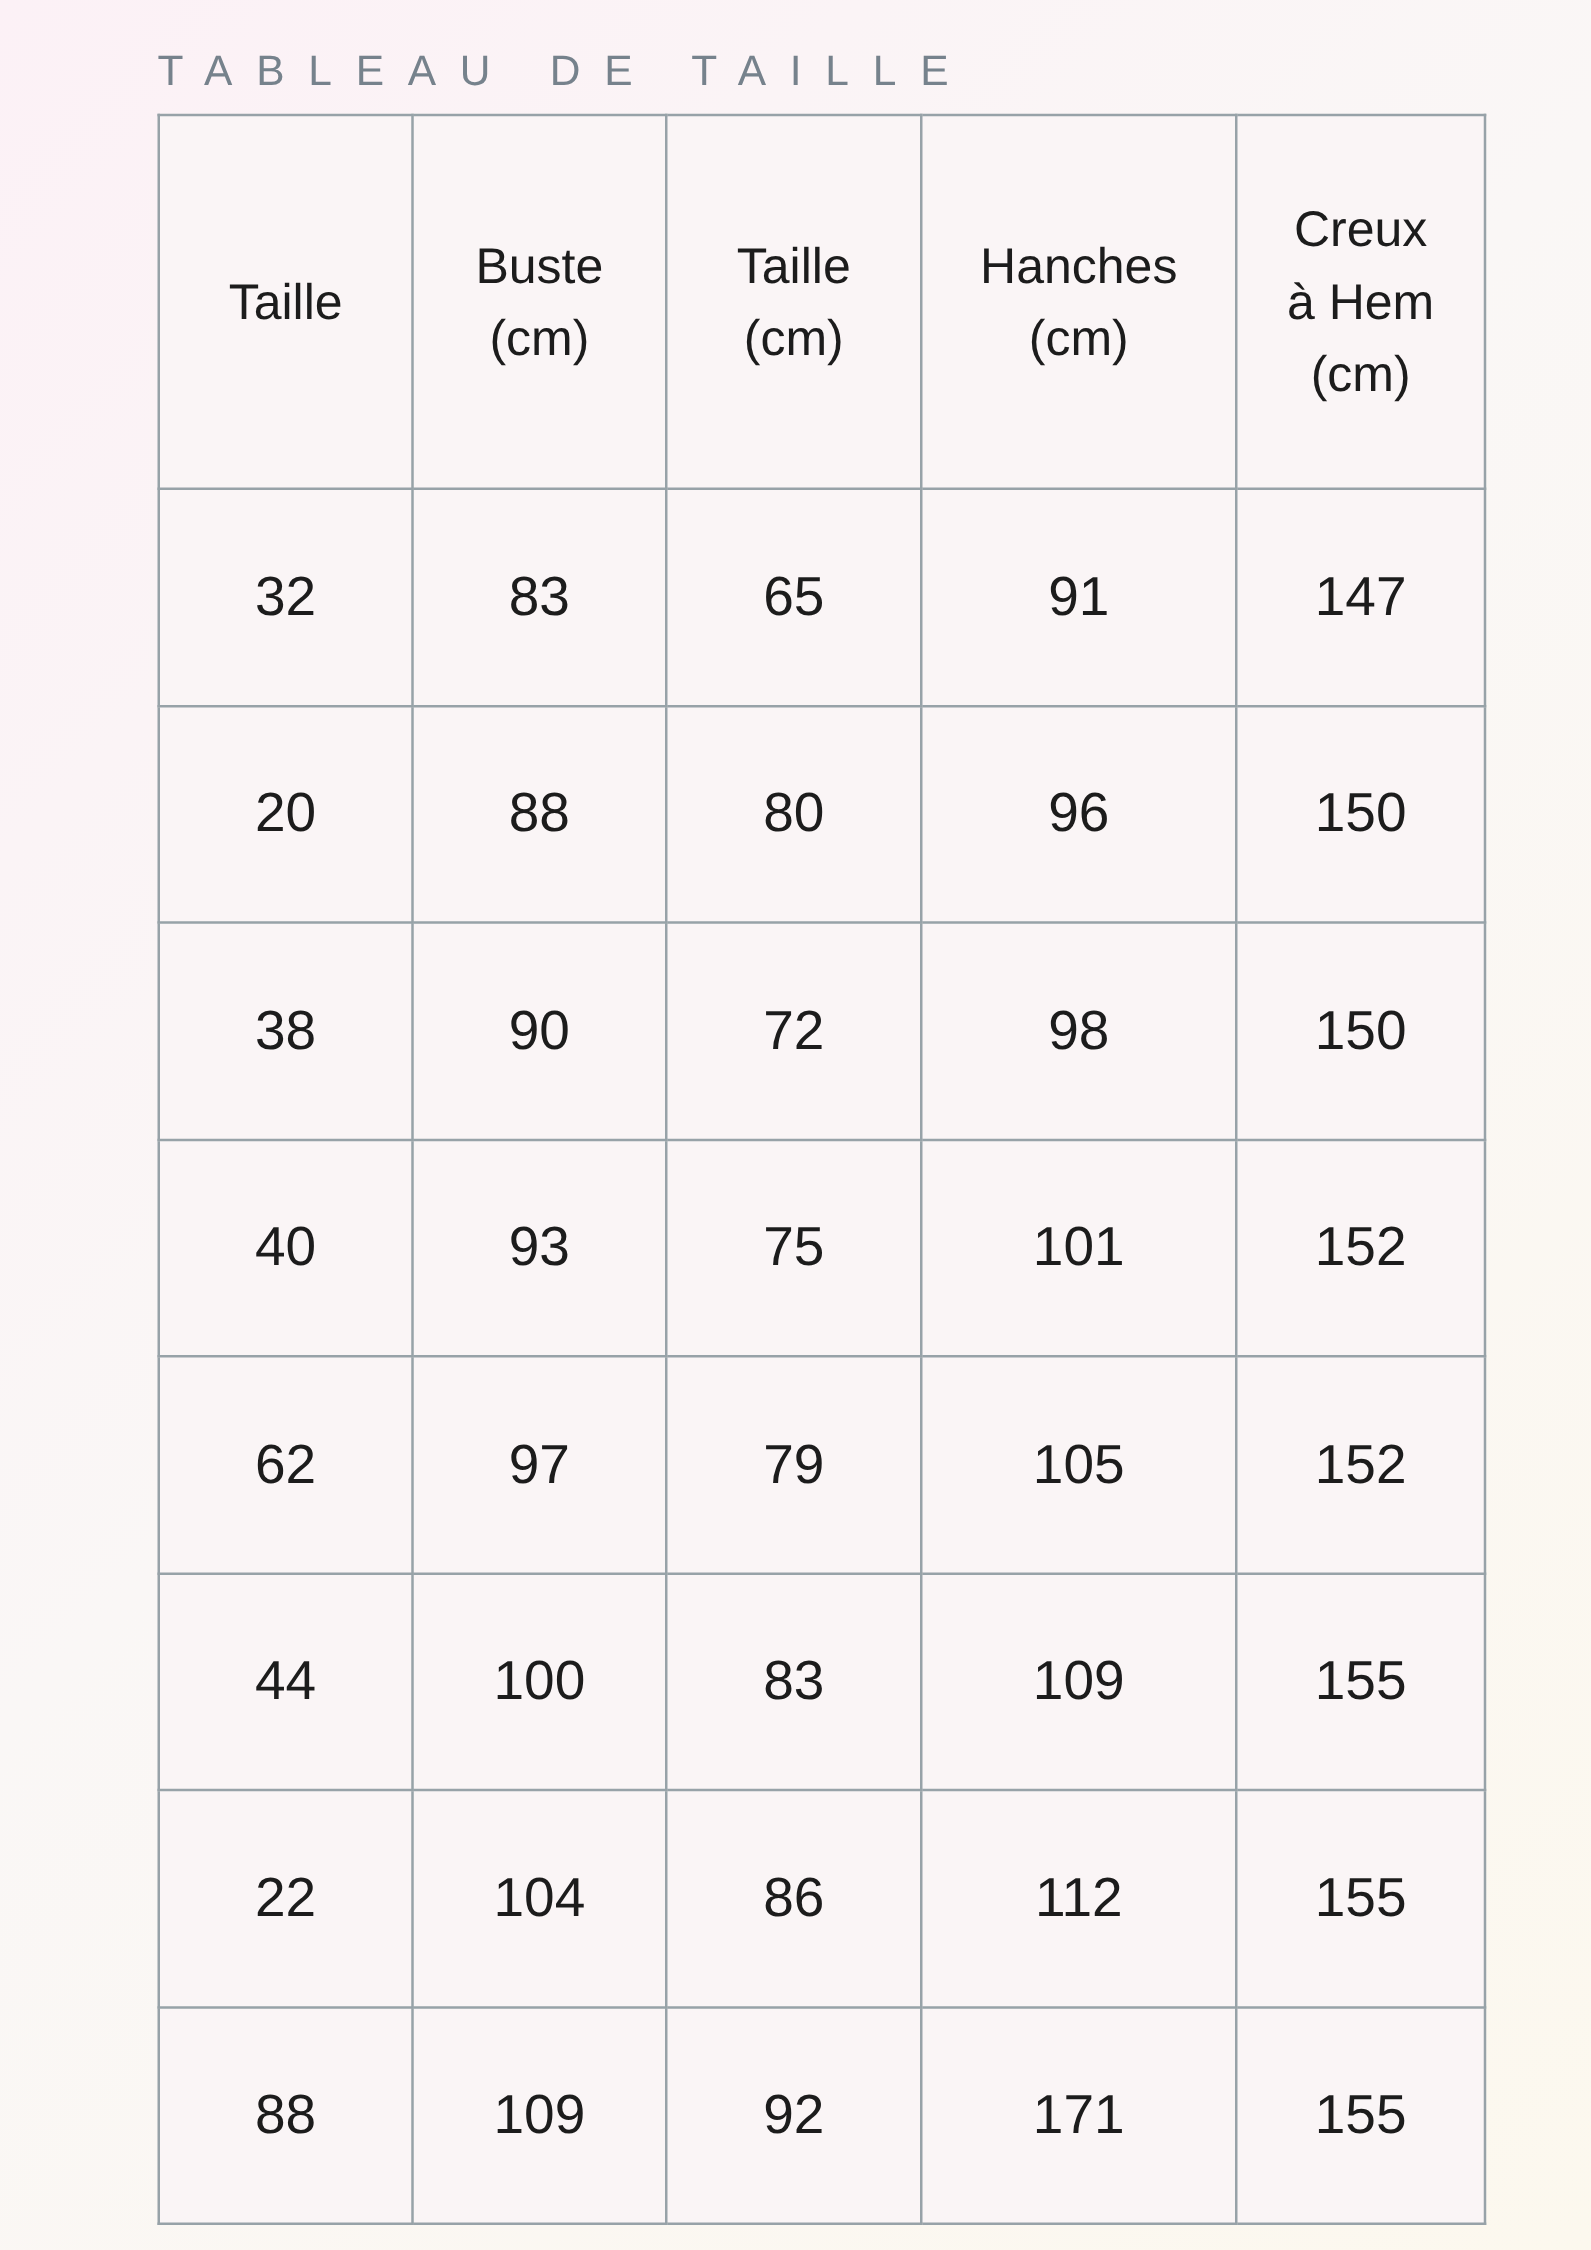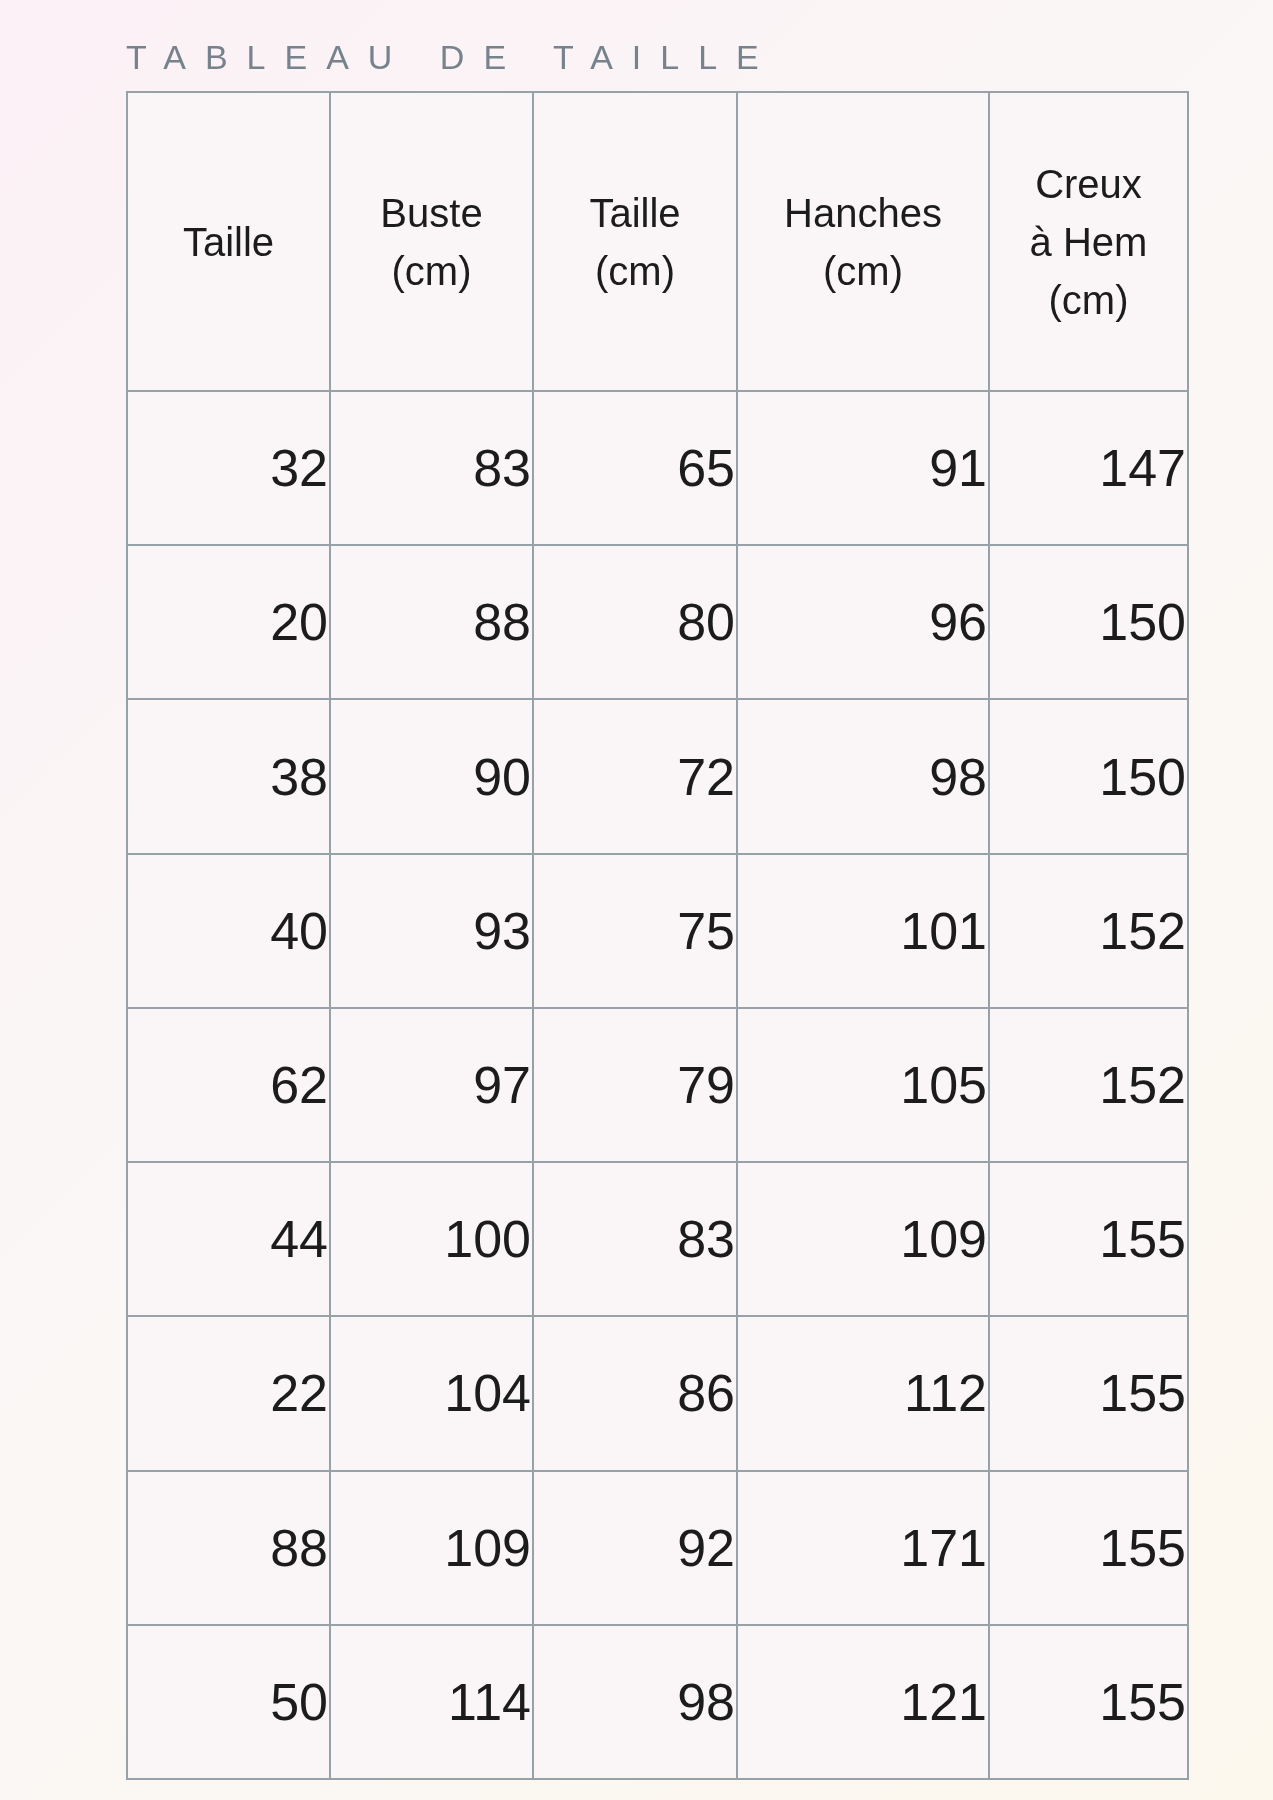--- a/index.html
+++ b/index.html
@@ -43,21 +43,21 @@
     background:var(--cell-bg);
   }
   thead tr{height:299px;}
   tbody tr{height:139px;}
   th{
     font-size:40px;font-weight:400;
     line-height:1.45;
     white-space:pre-line;
   }
   td{
-    font-size:52px;font-weight:400;text-align:right;
+    font-size:44px;font-weight:400;
   }
 </style>
 </head>
 <body>
 
 <div class="title">TABLEAU DE TAILLE</div>
 
 <table class="size-table">
   <colgroup>
     <col class="c1">
@@ -130,21 +130,14 @@
         <td>112</td>
         <td>155</td>
       </tr>
       <tr>
         <td>88</td>
         <td>109</td>
         <td>92</td>
         <td>171</td>
         <td>155</td>
       </tr>
-      <tr>
-        <td>50</td>
-        <td>114</td>
-        <td>98</td>
-        <td>121</td>
-        <td>155</td>
-      </tr>
     </tbody>
 </table>
 
 </body></html>

